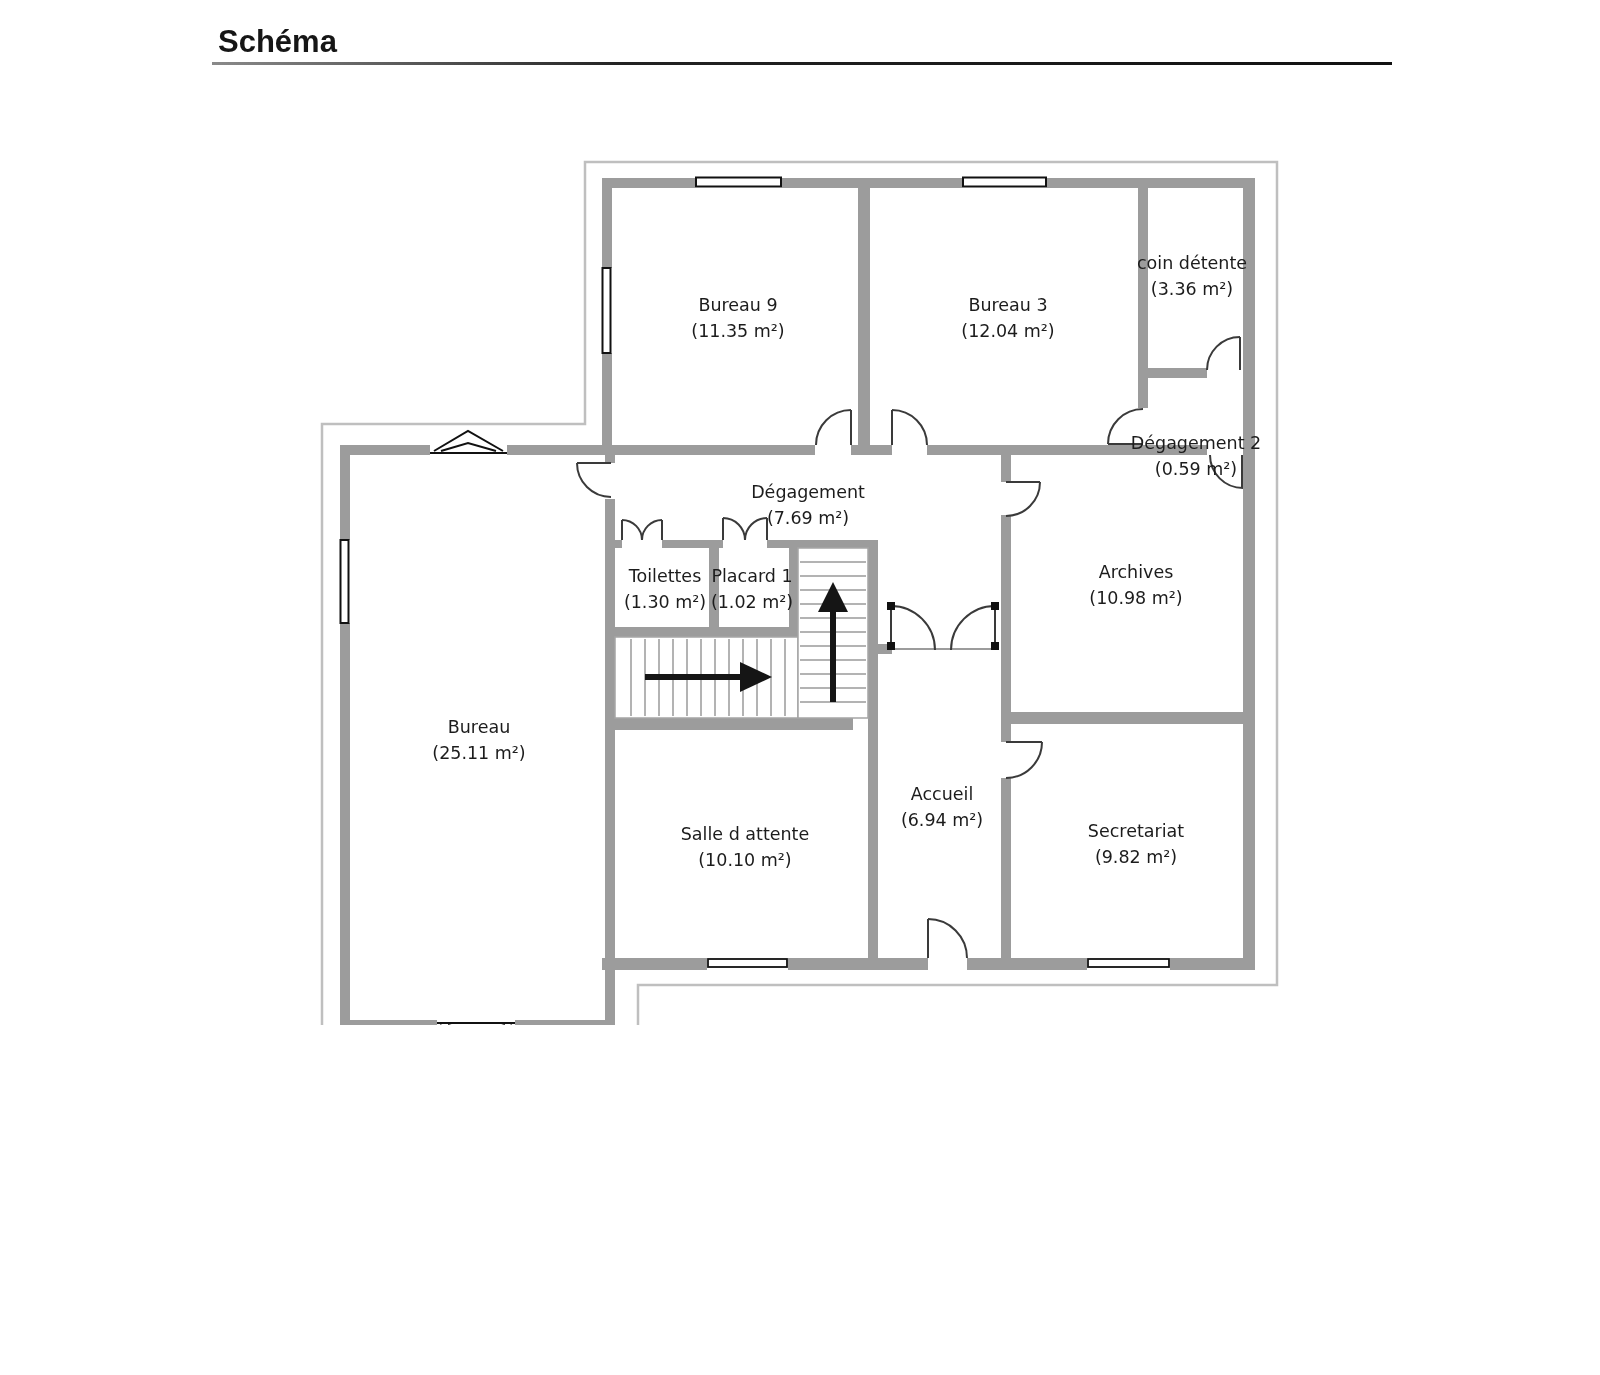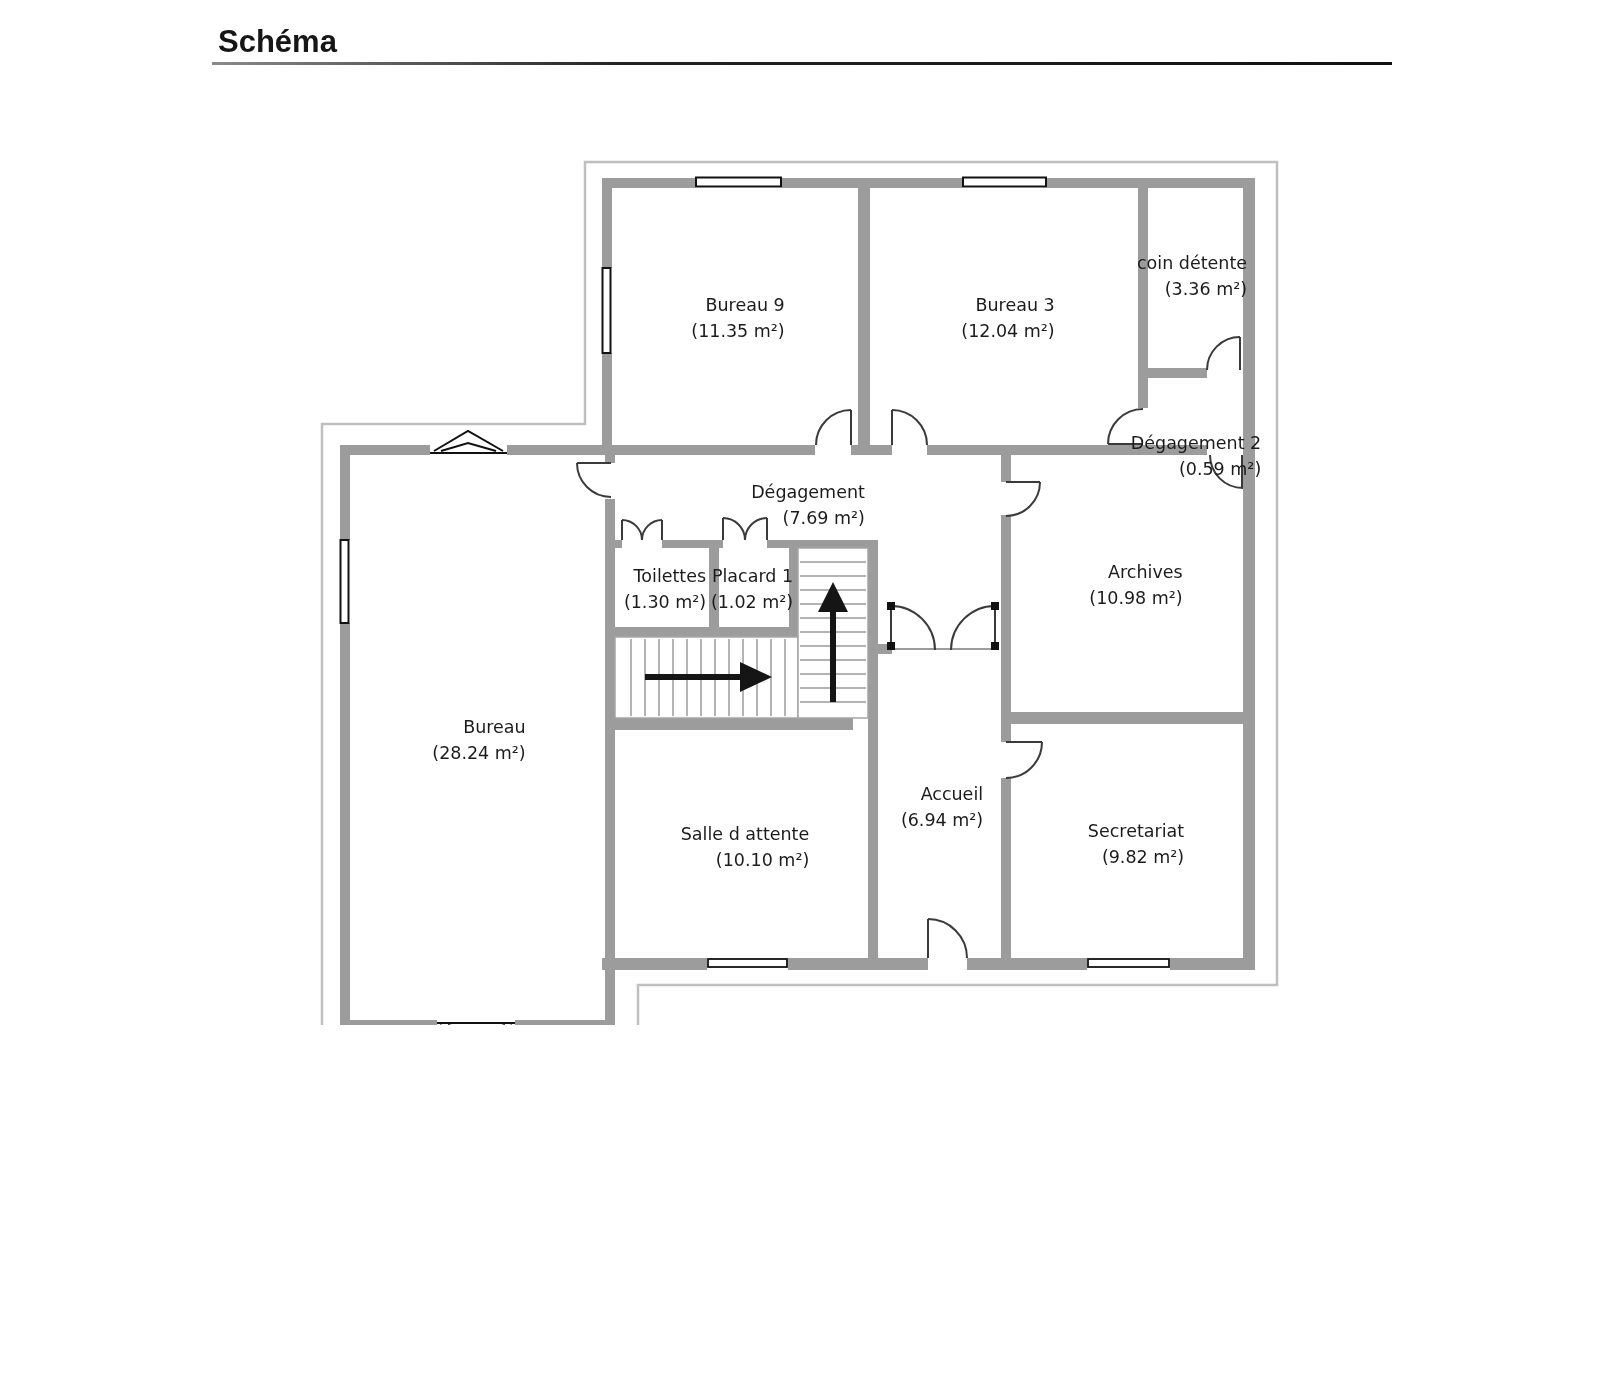--- a/index.html
+++ b/index.html
@@ -12,21 +12,21 @@
     font-family:"Liberation Sans", sans-serif;
     font-size:31px; font-weight:bold; color:#161616; letter-spacing:0px;
   }
   .title-rule {
     position:absolute; left:212px; top:62px; width:1180px; height:3px;
     background:linear-gradient(to right,#8a8a8a,#222 35%,#111);
   }
   .plan-svg { position:absolute; left:0; top:0; }
   .room-label {
     position:absolute; transform:translateX(-50%);
-    text-align:right; white-space:nowrap;
+    text-align:center; white-space:nowrap;
     font-size:17.5px; line-height:26px; color:#1c1c1c;
   }
   .room-label .area { display:block; }
 </style>
 </head>
 <body>
 
 <div class="page">
 
   <h1 class="title">Schéma</h1>
@@ -251,21 +251,21 @@
   <div class="room-label" style="left:752px;  top:563px;">
     <span>Placard 1</span>
     <span class="area">(1.02 m²)</span>
   </div>
   <div class="room-label" style="left:1136px; top:559px;">
     <span>Archives</span>
     <span class="area">(10.98 m²)</span>
   </div>
   <div class="room-label" style="left:479px;  top:714px;">
     <span>Bureau</span>
-    <span class="area">(28.24 m²)</span>
+    <span class="area">(25.11 m²)</span>
   </div>
   <div class="room-label" style="left:745px;  top:821px;">
     <span>Salle d attente</span>
     <span class="area">(10.10 m²)</span>
   </div>
   <div class="room-label" style="left:942px;  top:781px;">
     <span>Accueil</span>
     <span class="area">(6.94 m²)</span>
   </div>
   <div class="room-label" style="left:1136px; top:818px;">

